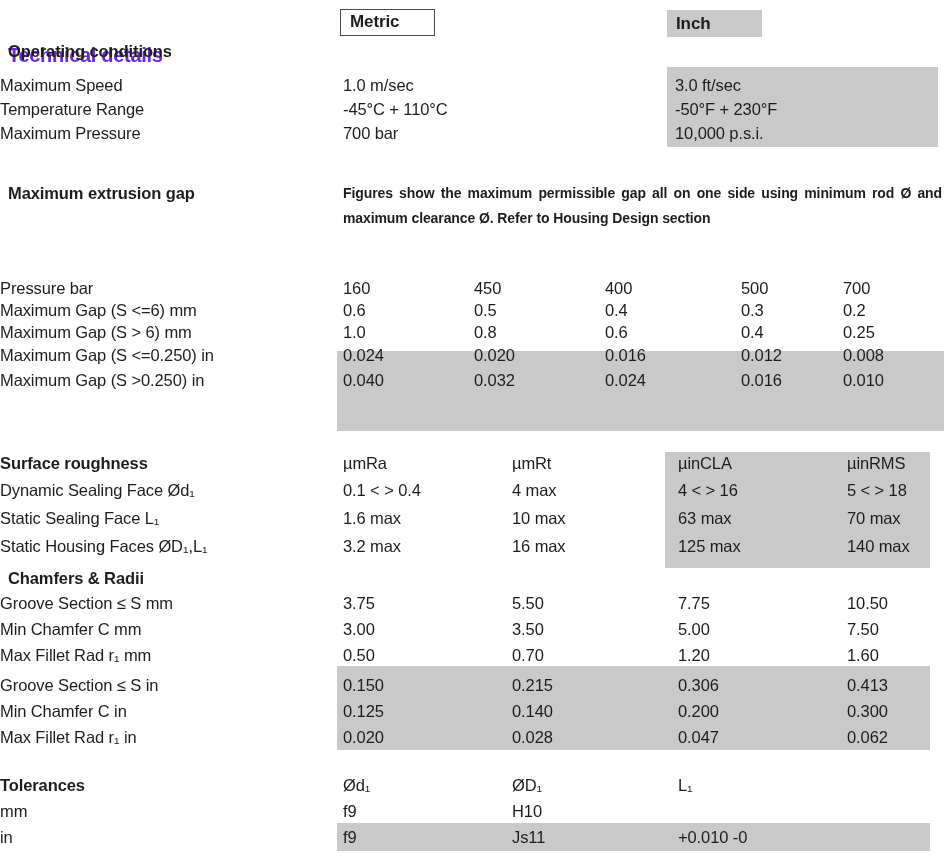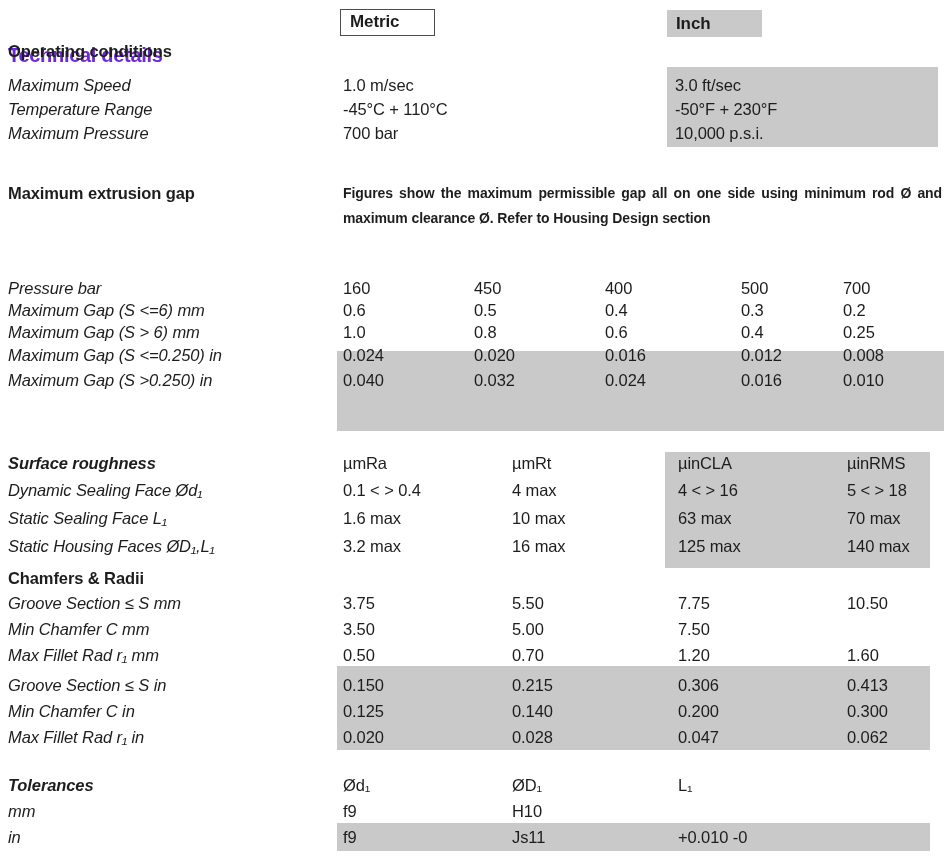--- a/index.html
+++ b/index.html
@@ -11,21 +11,21 @@
   .abs{position:absolute;}
   .bold{font-weight:bold;}
   .page-title{left:8px;top:4px;font-size:20px;font-weight:bold;color:#6d28d9;letter-spacing:-0.3px;margin-top:40px;}
   .unit-box{height:27px;line-height:27px;width:95px;padding-left:9px;box-sizing:border-box;font-weight:bold;font-size:17px;}
   .unit-metric{left:340px;top:9px;border:1.5px solid #4c4c4c;background:#fff;line-height:23px;}
   .unit-inch{left:667px;top:10px;background:#c9c9c9;}
   .band{position:absolute;background:#c9c9c9;}
   .sec-title{left:8px;font-weight:bold;}
   .row{display:grid;position:relative;}
   .row > div{white-space:nowrap;}
-  .lbl{padding-left:8px;font-style:italic;}
+  .lbl{padding-left:0;}
   
   .op .row{grid-template-columns:343px 324px 1fr;height:24px;line-height:24px;}
   .op{left:0;top:73px;right:0;}
   .op .inch-cell{padding-left:8px;}
   
   .extr-label{left:8px;top:181px;line-height:25px;}
   .extr-para{left:343px;top:181px;width:599px;font-weight:bold;font-size:14px;line-height:25px;text-align:justify;}
   
   .pressure{left:0;top:277px;right:0;}
   .pressure .row{grid-template-columns:343px 131px 131px 136px 102px 1fr;height:22px;line-height:22px;}
@@ -158,20 +158,21 @@
   <div class="abs chamfers cols4">
     <div class="row">
       <div class="lbl">Groove Section ≤ S mm</div>
       <div>3.75</div>
       <div>5.50</div>
       <div>7.75</div>
       <div>10.50</div>
     </div>
     <div class="row">
       <div class="lbl">Min Chamfer C mm</div>
+      <div>3.00</div>
       <div>3.50</div>
       <div>5.00</div>
       <div>7.50</div>
     </div>
     <div class="row">
       <div class="lbl">Max Fillet Rad r₁ mm</div>
       <div>0.50</div>
       <div>0.70</div>
       <div>1.20</div>
       <div>1.60</div>

